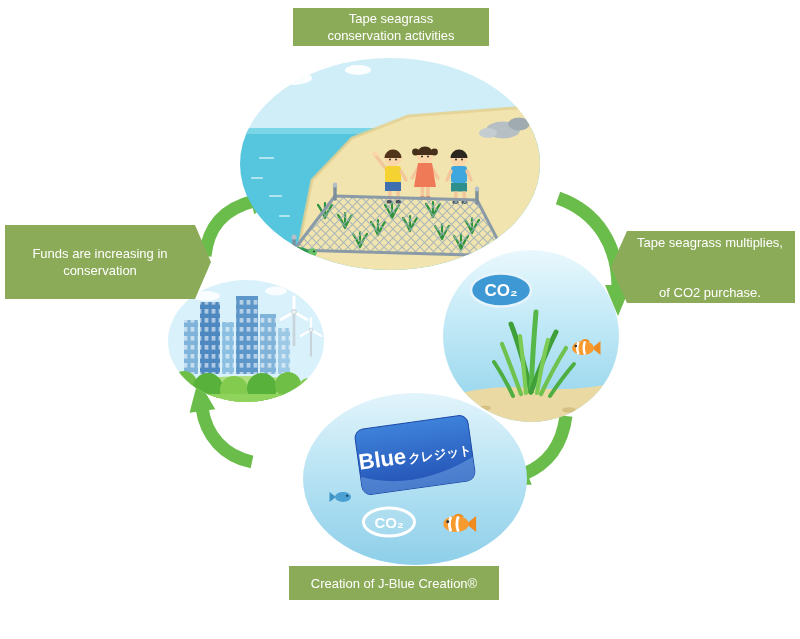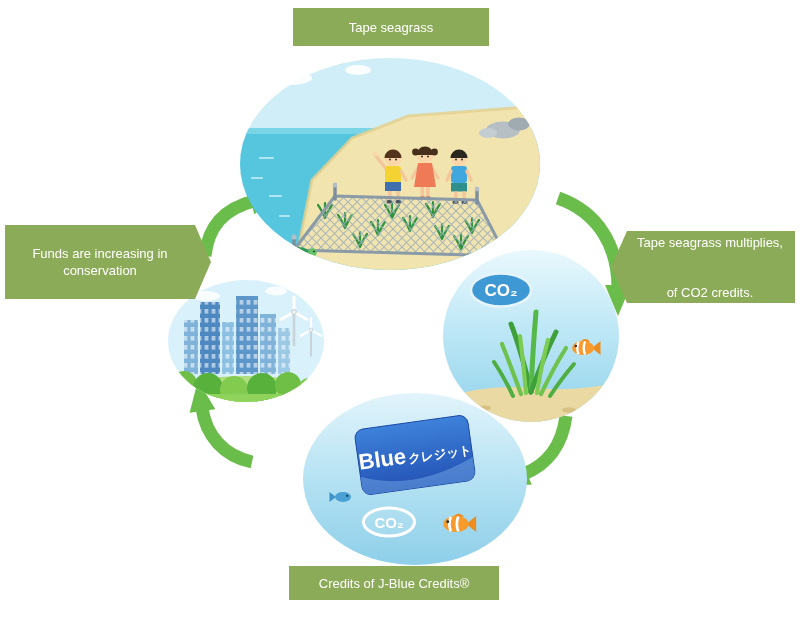--- a/index.html
+++ b/index.html
@@ -299,29 +299,30 @@
         <circle cx="94" cy="108" r="15" fill="#57b13b"></circle>
         <circle cx="120" cy="105" r="13" fill="#6fbf47"></circle>
         <circle cx="141" cy="109" r="11" fill="#83cb4e"></circle>
       </g>
       <rect y="114" width="156" height="8" fill="#8fd35c"></rect>
     </svg>
   </div>
 
   <div class="glabel" id="label-top">
     <span class="ln">Tape seagrass</span>
+    <span class="ln">conservation activities</span>
   </div>
 
   <div class="glabel" id="label-right">
     <span class="ln">Tape seagrass multiplies,</span>
-    <span class="ln">of CO2 credits.</span>
+    <span class="ln">of CO2 purchase.</span>
   </div>
 
   <div class="glabel" id="label-left">
     <span class="ln">Funds are increasing in</span>
     <span class="ln">conservation</span>
   </div>
 
   <div class="glabel" id="label-bottom">
-    <span class="ln">Credits of J-Blue Credits®</span>
+    <span class="ln">Creation of J-Blue Creation®</span>
   </div>
 
 </div>
 
 </body></html>

